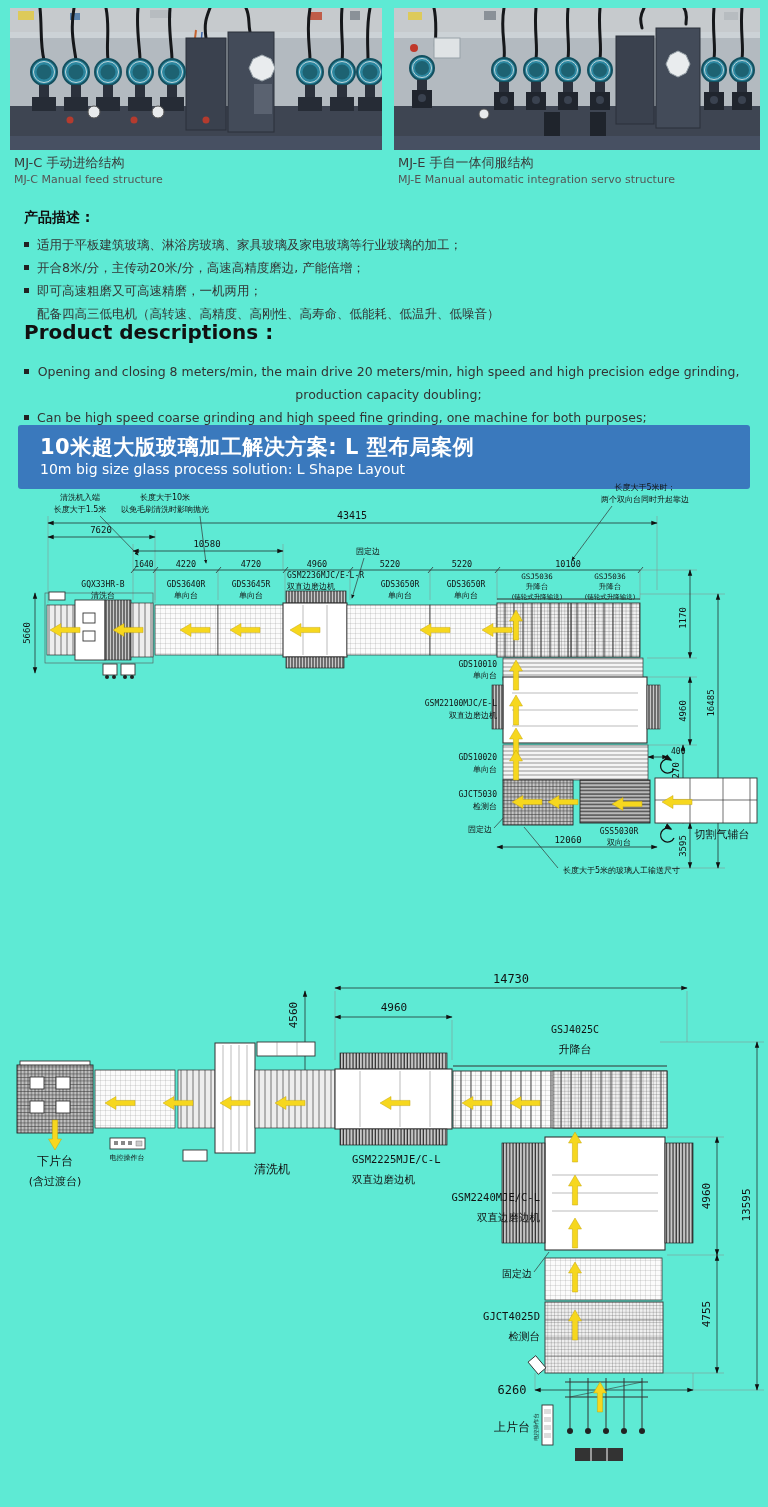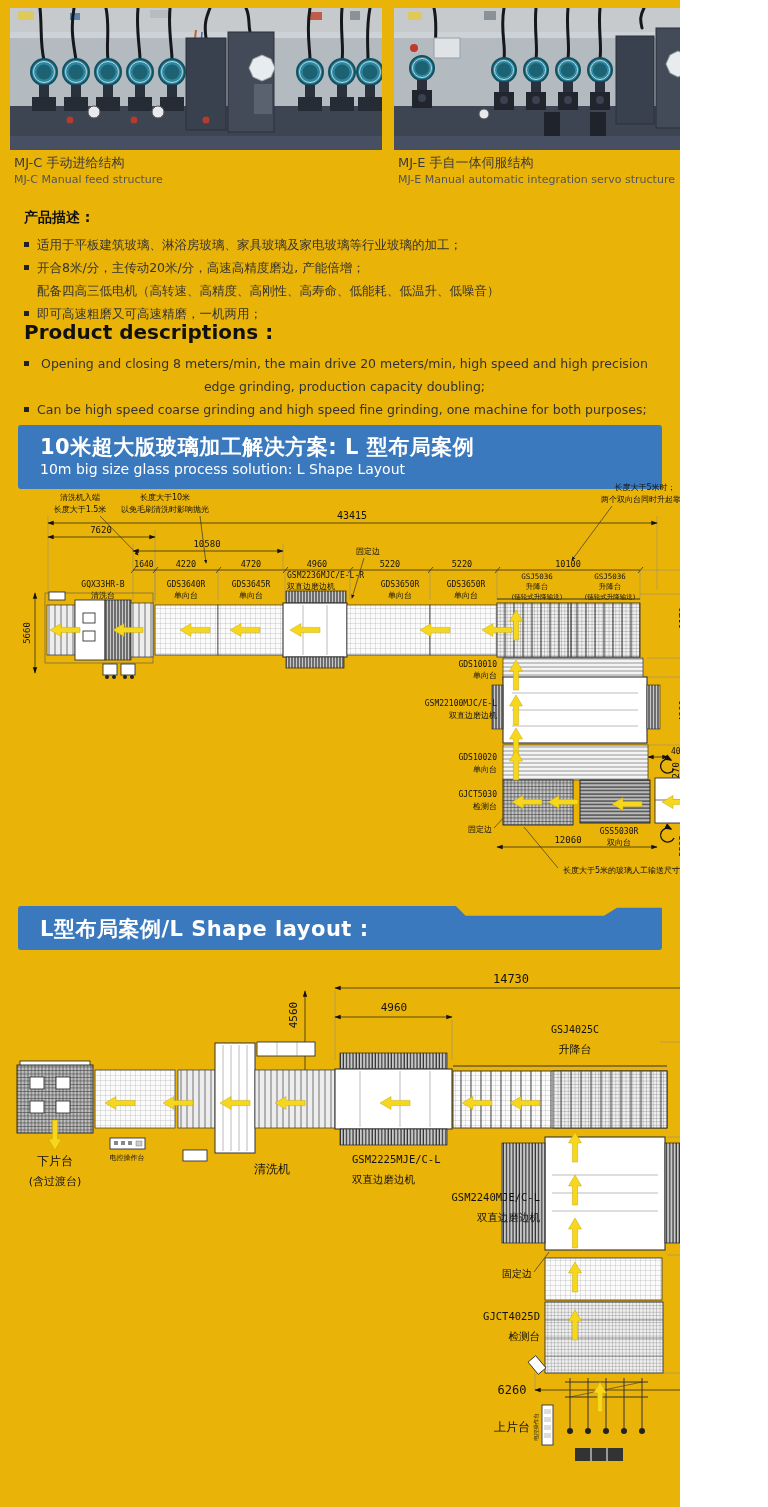--- a/index.html
+++ b/index.html
@@ -1,24 +1,24 @@
 <!DOCTYPE html>
 <html><head>
 <meta charset="utf-8">
 <style>
   html,body{margin:0;padding:0;background:#fff;}
-  #page{position:relative;width:680px;height:1507px;background:#eab308;overflow:hidden;
+  #page{position:relative;width:768px;height:1507px;background:#5eead4;overflow:hidden;
         font-family:"DejaVu Sans","Liberation Sans",sans-serif;color:#222;}
   .abs{position:absolute;}
   .photo-frame{position:absolute;top:8px;height:142px;background:#d8dbde;}
   .cap-cn{font-size:13px;color:#3a3a3a;line-height:1.45;}
   .cap-en{font-size:11px;color:#555;}
   .desc{position:absolute;left:24px;right:28px;}
   .desc h3{margin:0 0 6px 0;font-size:14px;color:#111;}
-  .desc-en h3{margin:0 0 8px 0;font-size:20px;color:#111;}
+  .desc-en h3{margin:0 0 16px 0;font-size:20px;color:#111;}
   .blt{display:flex;align-items:flex-start;font-size:12.5px;color:#333;line-height:1.85;text-align:center;}
   .blt .sq{flex:0 0 auto;width:5px;height:5px;background:#222;margin:9px 8px 0 0;}
   .blt.cont{padding-left:13px;}
   .banner{position:absolute;left:18px;right:18px;background:#3a79bd;color:#fff;border-radius:3px;}
   .banner .t1{font-size:21px;font-weight:bold;letter-spacing:.5px;}
   .banner .t2{font-size:14px;}
   svg text{fill:#111;}
   .cad{font-family:"DejaVu Sans Mono","Liberation Mono",monospace;}
   .cn{font-family:"DejaVu Sans","Liberation Sans",sans-serif;}
   .dim{stroke:#1a1a1a;stroke-width:.7;fill:none;}
@@ -150,26 +150,26 @@
   <div class="desc" style="top:209px;">
     <h3>产品描述 :</h3>
     <div class="blt">
         <span class="sq"></span>
         <span>适用于平板建筑玻璃、淋浴房玻璃、家具玻璃及家电玻璃等行业玻璃的加工；</span>
       </div>
     <div class="blt">
         <span class="sq"></span>
         <span>开合8米/分，主传动20米/分，高速高精度磨边, 产能倍增；</span>
       </div>
-    <div class="blt cont">
-        <span>配备四高三低电机（高转速、高精度、高刚性、高寿命、低能耗、低温升、低噪音）</span>
-      </div>
     <div class="blt">
         <span class="sq"></span>
         <span>即可高速粗磨又可高速精磨，一机两用；</span>
+      </div>
+    <div class="blt cont">
+        <span>配备四高三低电机（高转速、高精度、高刚性、高寿命、低能耗、低温升、低噪音）</span>
       </div>
   </div>
 
   <div class="desc desc-en" style="top:320px;">
     <h3>Product descriptions :</h3>
     <div class="blt">
         <span class="sq"></span>
         <span>Opening and closing 8 meters/min, the main drive 20 meters/min, high speed and high precision edge grinding, production capacity doubling;</span>
       </div>
     <div class="blt">
@@ -383,23 +383,20 @@
     <text class="cn" font-size="8" text-anchor="end" x="497" y="240">双直边磨边机</text>
     <text class="cad" font-size="8" text-anchor="end" x="497" y="282">GDS10020</text>
     <text class="cn" font-size="8" text-anchor="end" x="497" y="294">单向台</text>
     <text class="cad" font-size="8" text-anchor="end" x="497" y="319">GJCT5030</text>
     <text class="cn" font-size="8" text-anchor="end" x="497" y="331">检测台</text>
     <text class="cad" font-size="8" text-anchor="middle" x="619" y="356">GSS5030R</text>
     <text class="cn" font-size="8" text-anchor="middle" x="619" y="367">双向台</text>
     <text class="cn" font-size="11" text-anchor="middle" x="722" y="360">切割气辅台</text>
   </svg>
 
-  <div class="banner" style="top:906px;height:44px;padding:9px 0 0 22px;box-sizing:border-box;clip-path:polygon(0% 0%,68% 0%,69.5% 22%,91% 22%,93% 4%,100% 4%,100% 100%,0% 100%);">
-    <div class="t1">L型布局案例/L Shape layout :</div>
-  </div>
 
   <svg class="abs" style="left:0;top:965px;" width="768" height="510" viewBox="0 0 768 510">
     <defs>
       <marker id="ar2" viewBox="0 0 10 10" refX="9" refY="5" markerWidth="9" markerHeight="9" orient="auto-start-reverse">
           <path d="M0 1.5 L10 5 L0 8.5 z" fill="#111"></path>
         </marker>
       <marker id="ar2s" viewBox="0 0 10 10" refX="8" refY="5" markerWidth="6" markerHeight="6" orient="auto">
           <path d="M0 1 L10 5 L0 9 z" fill="#111"></path>
         </marker>
       <pattern id="p2g" width="5" height="5" patternUnits="userSpaceOnUse">

